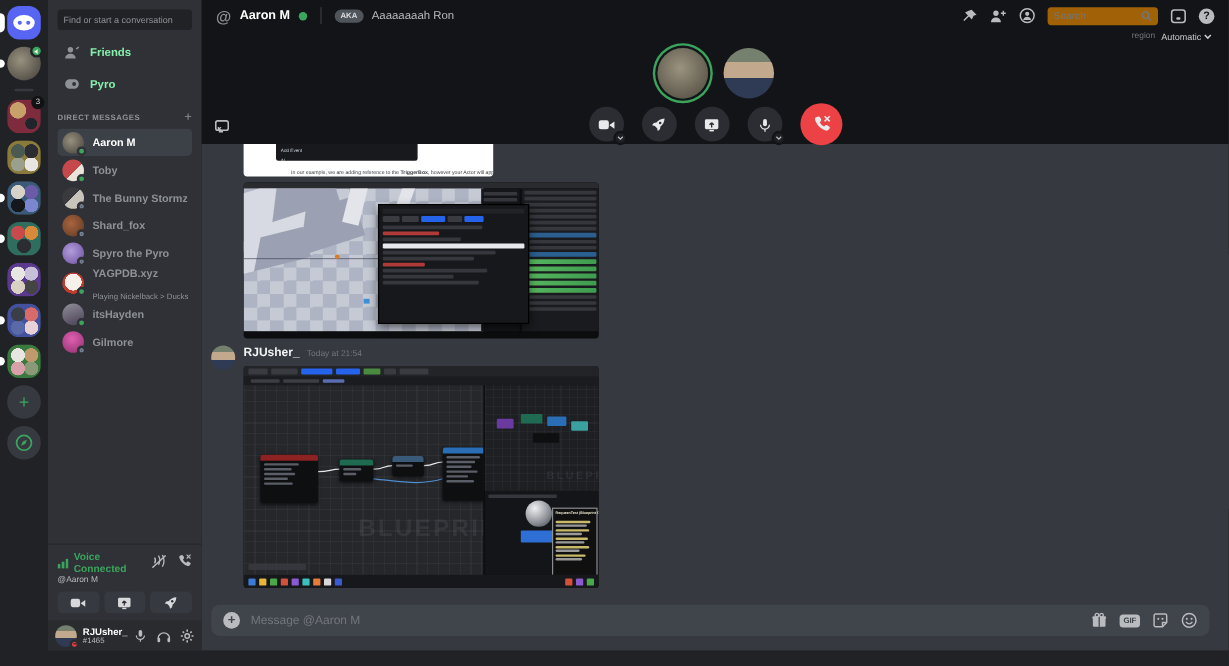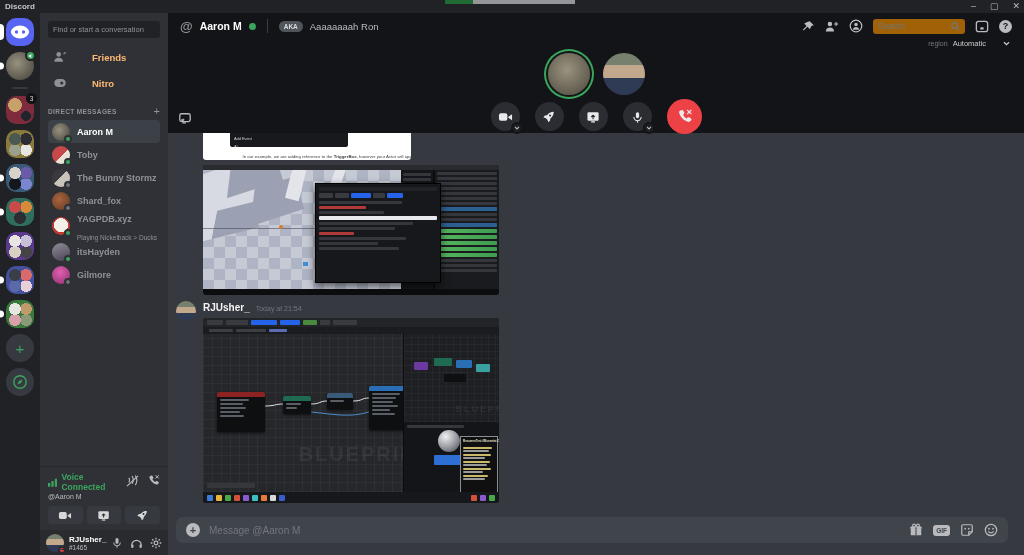--- a/index.html
+++ b/index.html
@@ -29,21 +29,21 @@
   .server .badge{position:absolute;top:-3px;right:-3px;min-width:11px;height:11px;border-radius:6px;background:#111214;color:#ddd;font-size:6.5px;line-height:11px;text-align:center;padding:0 2px}
   .server .badge:empty{display:none}
   .server .vbadge{position:absolute;right:-2px;top:-2px;width:11px;height:11px;border-radius:50%;background:#3ba55d;border:2px solid #202225;display:flex;align-items:center;justify-content:center}
   .rail-sep{width:16px;height:2px;background:#36393f;border-radius:1px;margin:1px 0}
   .server.util{background:#36393f;display:flex;align-items:center;justify-content:center;color:#3ba55d;border-radius:50%}
   .server.util .plus{font-size:15px;line-height:1;color:#3ba55d}
 
   
   .sidebar{width:128px;background:#2f3136;display:flex;flex-direction:column;flex-shrink:0;position:relative}
   .sb-search{margin:8px 8px 6px;height:17px;background:#202225;border-radius:3px;font-size:7.5px;color:#8e9297;display:flex;align-items:center;padding:0 5px;white-space:nowrap;overflow:hidden;cursor:text}
-  .nav-item{height:24px;margin:1px 8px;border-radius:4px;display:flex;align-items:center;gap:25px;padding:0 5px;color:#fdba74;cursor:pointer}
+  .nav-item{height:24px;margin:1px 8px;border-radius:4px;display:flex;align-items:center;gap:8px;padding:0 5px;color:#86efac;cursor:pointer}
   .nav-item .nlabel{font-size:9.5px;font-weight:bold}
   .dm-head{margin:10px 8px 3px;display:flex;justify-content:space-between;align-items:center;color:#8e9297}
   .dm-head .dh-label{font-size:6.5px;font-weight:bold;letter-spacing:.4px}
   .dm-head .dh-plus{font-size:11px;cursor:pointer;line-height:1}
   .dm-list{flex:1;overflow:hidden;padding:0 8px}
   .dm-row{height:23px;border-radius:4px;display:flex;align-items:center;gap:7px;padding:0 4px;cursor:pointer}
   .dm-row.tall{height:28px}
   .dm-row.selected{background:#3c4047}
   .dm-row.selected .dm-name{color:#fff}
   .dm-avatar{width:18px;height:18px;border-radius:50%;position:relative;flex-shrink:0}
@@ -81,21 +81,21 @@
   .tp-div{width:1px;height:14px;background:#3b3d42;margin:0 4px}
   .aka-pill{background:#50555c;color:#dcddde;font-size:6.5px;font-weight:bold;border-radius:8px;padding:2px 5px}
   .tp-nick{font-size:9.5px;color:#b9bbbe}
   .tp-right{margin-left:auto;display:flex;align-items:center;gap:10px;color:#b9bbbe}
   .tp-search{width:92px;height:15px;background:#a16207;border-radius:3px;display:flex;align-items:center;padding:0 5px}
   .tp-search input{flex:1;min-width:0;border:0;background:transparent;color:#dcddde;font-size:8.5px;font-family:inherit;outline:none}
   .tp-search input::placeholder{color:#72767d}
   .help-circ{width:13px;height:13px;border-radius:50%;background:#b9bbbe;color:#131417;font-size:9px;font-weight:bold;display:flex;align-items:center;justify-content:center}
   .region-row{height:9px;display:flex;justify-content:flex-end;align-items:center;gap:5px;padding-right:14px}
   .region-label{font-size:7px;color:#72767d}
-  .region-value{font-size:7.5px;color:#c9cacc;display:flex;align-items:center;gap:17px;cursor:pointer}
+  .region-value{font-size:7.5px;color:#c9cacc;display:flex;align-items:center;gap:2px;cursor:pointer}
   .call-avatars{height:52px;display:flex;align-items:center;justify-content:center;gap:13px}
   .cav{width:42px;height:42px;border-radius:50%}
   .cav.speaking{box-shadow:0 0 0 2px #131417,0 0 0 4px #3ba55d}
   .call-controls{height:33px;display:flex;align-items:center;justify-content:center;gap:15px}
   .ctl{width:29px;height:29px;border-radius:50%;background:#2b2d33;color:#e8e9ea;display:flex;align-items:center;justify-content:center;position:relative;cursor:pointer;flex-shrink:0}
   .ctl .sub{position:absolute;right:-3px;bottom:-3px;width:12px;height:12px;border-radius:50%;background:#1e2024;border:2px solid #131417;display:flex;align-items:center;justify-content:center;color:#b9bbbe}
   .ctl.hang{width:35px;height:35px;background:#ed4245}
   .popout{position:absolute;left:10px;top:99px;color:#b9bbbe;cursor:pointer}
 
   
@@ -211,30 +211,20 @@
         <rect x="11" y="8.2" width="2.6" height="4.2" rx="1.2" fill="currentColor"></rect>
       </g>
     <g id="ic-chev">
         <path d="M1 1.2 3.5 3.7 6 1.2" fill="none" stroke="currentColor" stroke-width="1.3"></path>
       </g>
   </defs>
 </svg>
 
 <div class="screen">
 
-  <div class="titlebar">
-    <span class="tb-title">Discord</span>
-    <span class="tb-strip g"></span>
-    <span class="tb-strip s"></span>
-    <div class="winctl">
-      <span>–</span>
-      <span>▢</span>
-      <span>✕</span>
-    </div>
-  </div>
 
   <div class="app">
 
     <nav class="rail">
       <div class="server" style="background:#5865f2">
         <span class="pill" data-pill="tall"></span>
         <svg viewBox="0 0 28 28" width="28" height="28">
             <ellipse cx="14" cy="14" rx="9" ry="6.5" fill="#fff"></ellipse>
             <circle cx="10.5" cy="14" r="1.7" fill="#5865f2"></circle>
             <circle cx="17.5" cy="14" r="1.7" fill="#5865f2"></circle>
@@ -286,21 +276,21 @@
             <path d="M1.5 13.5c0-2.8 2.2-4.6 5-4.6s5 1.8 5 4.6z" fill="#8e9297"></path>
             <path d="M12 4.5l2.5-2" stroke="#8e9297" stroke-width="1.4" fill="none"></path>
           </svg>
         <span class="nlabel">Friends</span>
       </div>
       <div class="nav-item">
         <svg width="14" height="14" viewBox="0 0 16 16">
             <path d="M1.5 8c0-2.8 2-4.5 4.8-4.5h3.4c2.8 0 4.8 1.7 4.8 4.5s-2 4.5-4.8 4.5H6.3C3.5 12.5 1.5 10.8 1.5 8z" fill="#8e9297"></path>
             <circle cx="10" cy="8" r="1.8" fill="#2f3136"></circle>
           </svg>
-        <span class="nlabel">Nitro</span>
+        <span class="nlabel">Pyro</span>
       </div>
 
       <div class="dm-head">
         <span class="dh-label">DIRECT MESSAGES</span>
         <span class="dh-plus">+</span>
       </div>
 
       <div class="dm-list">
         <div class="dm-row selected">
           <span class="dm-avatar" style="background:radial-gradient(circle at 40% 40%,#97917f,#57524a 75%)">
@@ -318,20 +308,26 @@
           <span class="dm-avatar" style="background:linear-gradient(135deg,#3a3a3e 45%,#c9c4bb 46%)">
               <span class="dm-status" data-status="offline"></span>
             </span>
           <span class="dm-name">The Bunny Stormz</span>
         </div>
         <div class="dm-row">
           <span class="dm-avatar" style="background:radial-gradient(circle at 40% 40%,#a8643e,#5e3822)">
               <span class="dm-status" data-status="offline"></span>
             </span>
           <span class="dm-name">Shard_fox</span>
+        </div>
+        <div class="dm-row">
+          <span class="dm-avatar" style="background:radial-gradient(circle at 40% 40%,#b39ddb,#6a4e9e)">
+              <span class="dm-status" data-status="offline"></span>
+            </span>
+          <span class="dm-name">Spyro the Pyro</span>
         </div>
         <div class="dm-row tall">
           <span class="dm-avatar" style="background:radial-gradient(circle at 50% 45%,#f5f0ea 52%,#c23b30 53% 72%,#2a2a2a 73%)">
               <span class="dm-status" data-status="online"></span>
             </span>
           <span class="dm-col">
             <span class="dm-name">YAGPDB.xyz</span>
             <span class="dm-activity">Playing Nickelback &gt; Ducks</span>
           </span>
         </div>

